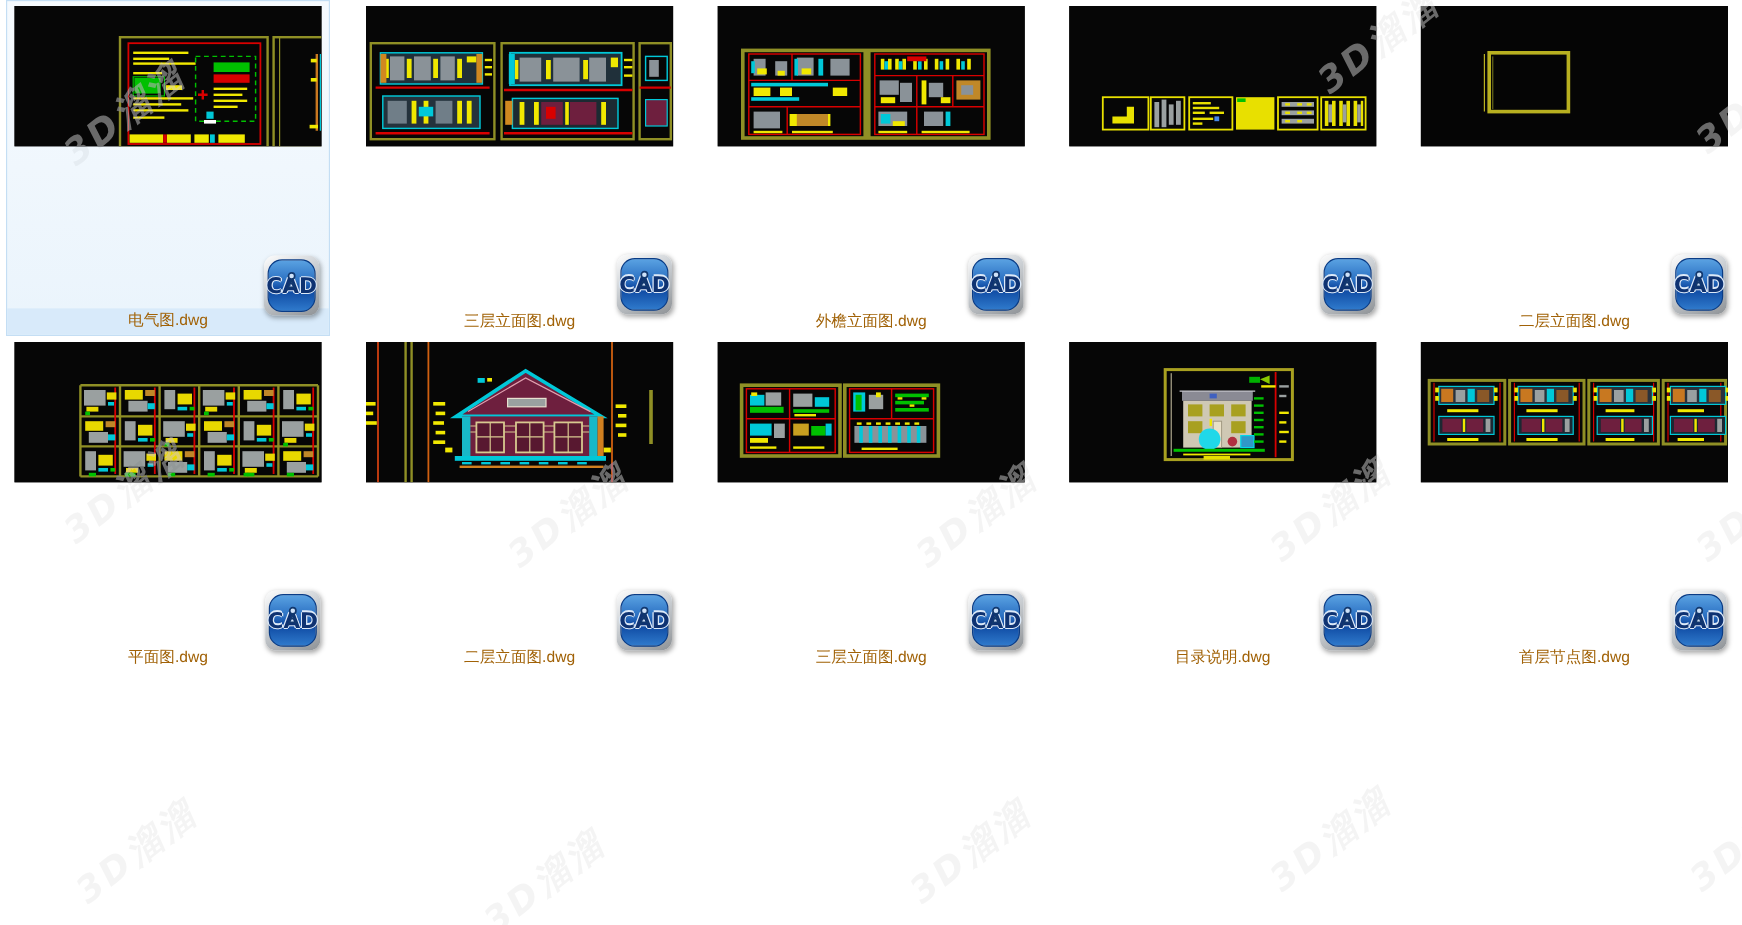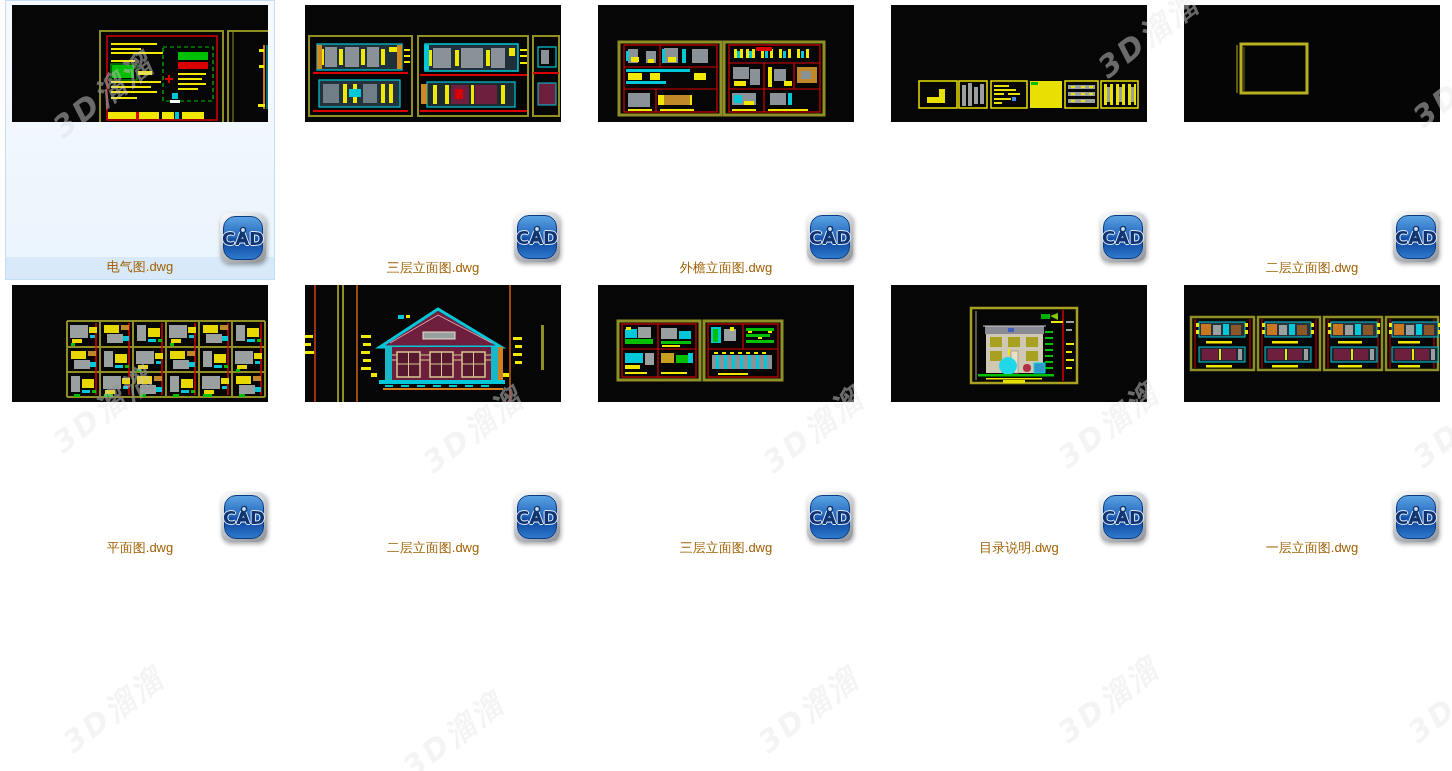--- a/index.html
+++ b/index.html
@@ -755,21 +755,21 @@
       </div>
     <div class="cad-icon">
       <div class="cad-icon-inner">
         <span class="cad-text">CAD</span>
         <svg class="cad-tower" width="14" height="18" viewBox="0 0 14 18">
           <circle cx="7" cy="4" r="2.6" fill="#cfe2f8" stroke="#12386e" stroke-width="1.4"></circle>
           <path d="M7 7 L3.2 16 M7 7 L10.8 16 M4.4 10.5h5.2 M3.8 13.5h6.4" stroke="#12386e" stroke-width="1.3" fill="none"></path>
         </svg>
       </div>
     </div>
-    <div class="filename">一层立面图.dwg</div>
+    <div class="filename">首层节点图.dwg</div>
   </div>
   </div>
 <div>
     <span class="wm wm-dark" style="left: 45px; top: 75px;">3D溜溜</span>
     <span class="wm wm-light" style="left: 45px; top: 75px;">3D溜溜</span>
     <span class="wm wm-dark" style="left: 1090px; top: 15px;">3D溜溜</span>
     <span class="wm wm-light" style="left: 1090px; top: 15px;">3D溜溜</span>
     <span class="wm wm-dark" style="left: 1405px; top: 65px;">3D溜溜</span>
     <span class="wm wm-light" style="left: 1405px; top: 65px;">3D溜溜</span>
     <span class="wm wm-dark" style="left: 45px; top: 390px;">3D溜溜</span>

